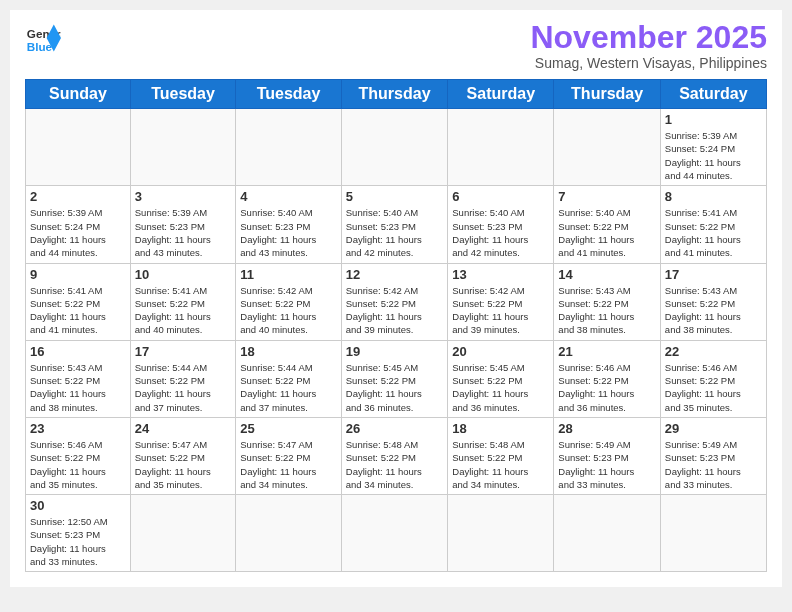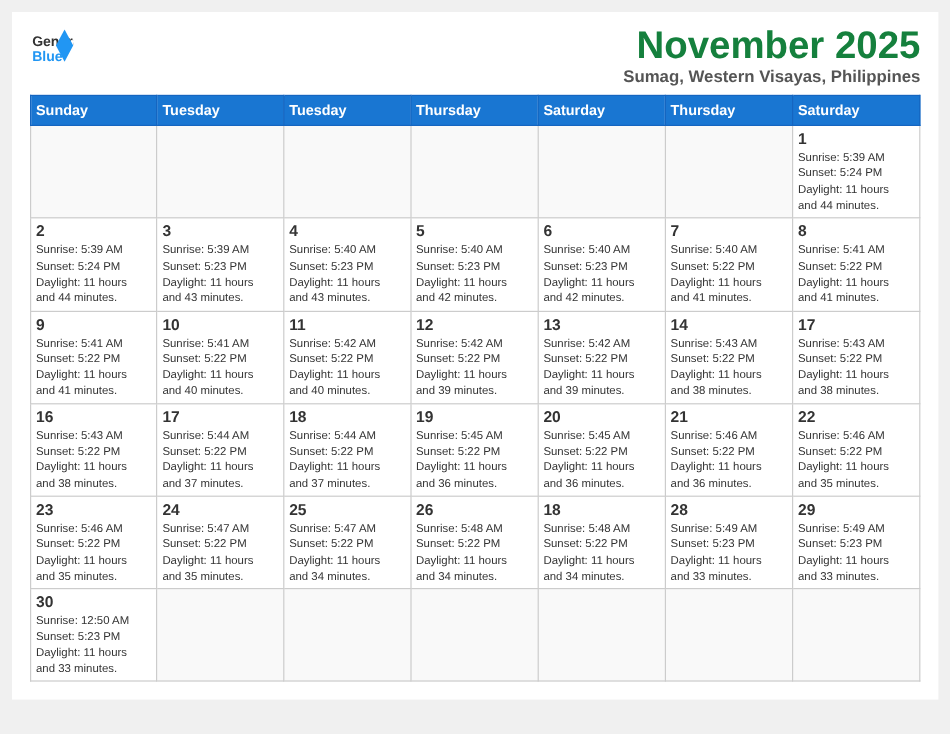--- a/index.html
+++ b/index.html
@@ -30,41 +30,40 @@
     .logo-icon {
       width: 36px;
       height: 36px;
     }
     .title-area {
       text-align: right;
     }
     .month-title {
       font-size: 32px;
       font-weight: bold;
-      color: #15803d;
+      color: #8b5cf6;
       line-height: 1.1;
       margin-left: 44px;
     }
     .subtitle {
       font-size: 14px;
       color: #555;
-      font-weight: bold;
     }
     .calendar {
       width: 100%;
       border-collapse: collapse;
       border: 1px solid #ccc;
     }
     .calendar th {
       background: #1976D2;
       color: white;
-      font-size: 12px;
+      font-size: 16px;
       font-weight: bold;
       padding: 5px 4px;
-      text-align: left;
+      text-align: center;
       border: 1px solid #1565C0;
     }
     .calendar td {
       border: 1px solid #ccc;
       vertical-align: top;
       padding: 3px 4px;
       width: 110px;
       min-height: 70px;
       background: white;
     }

